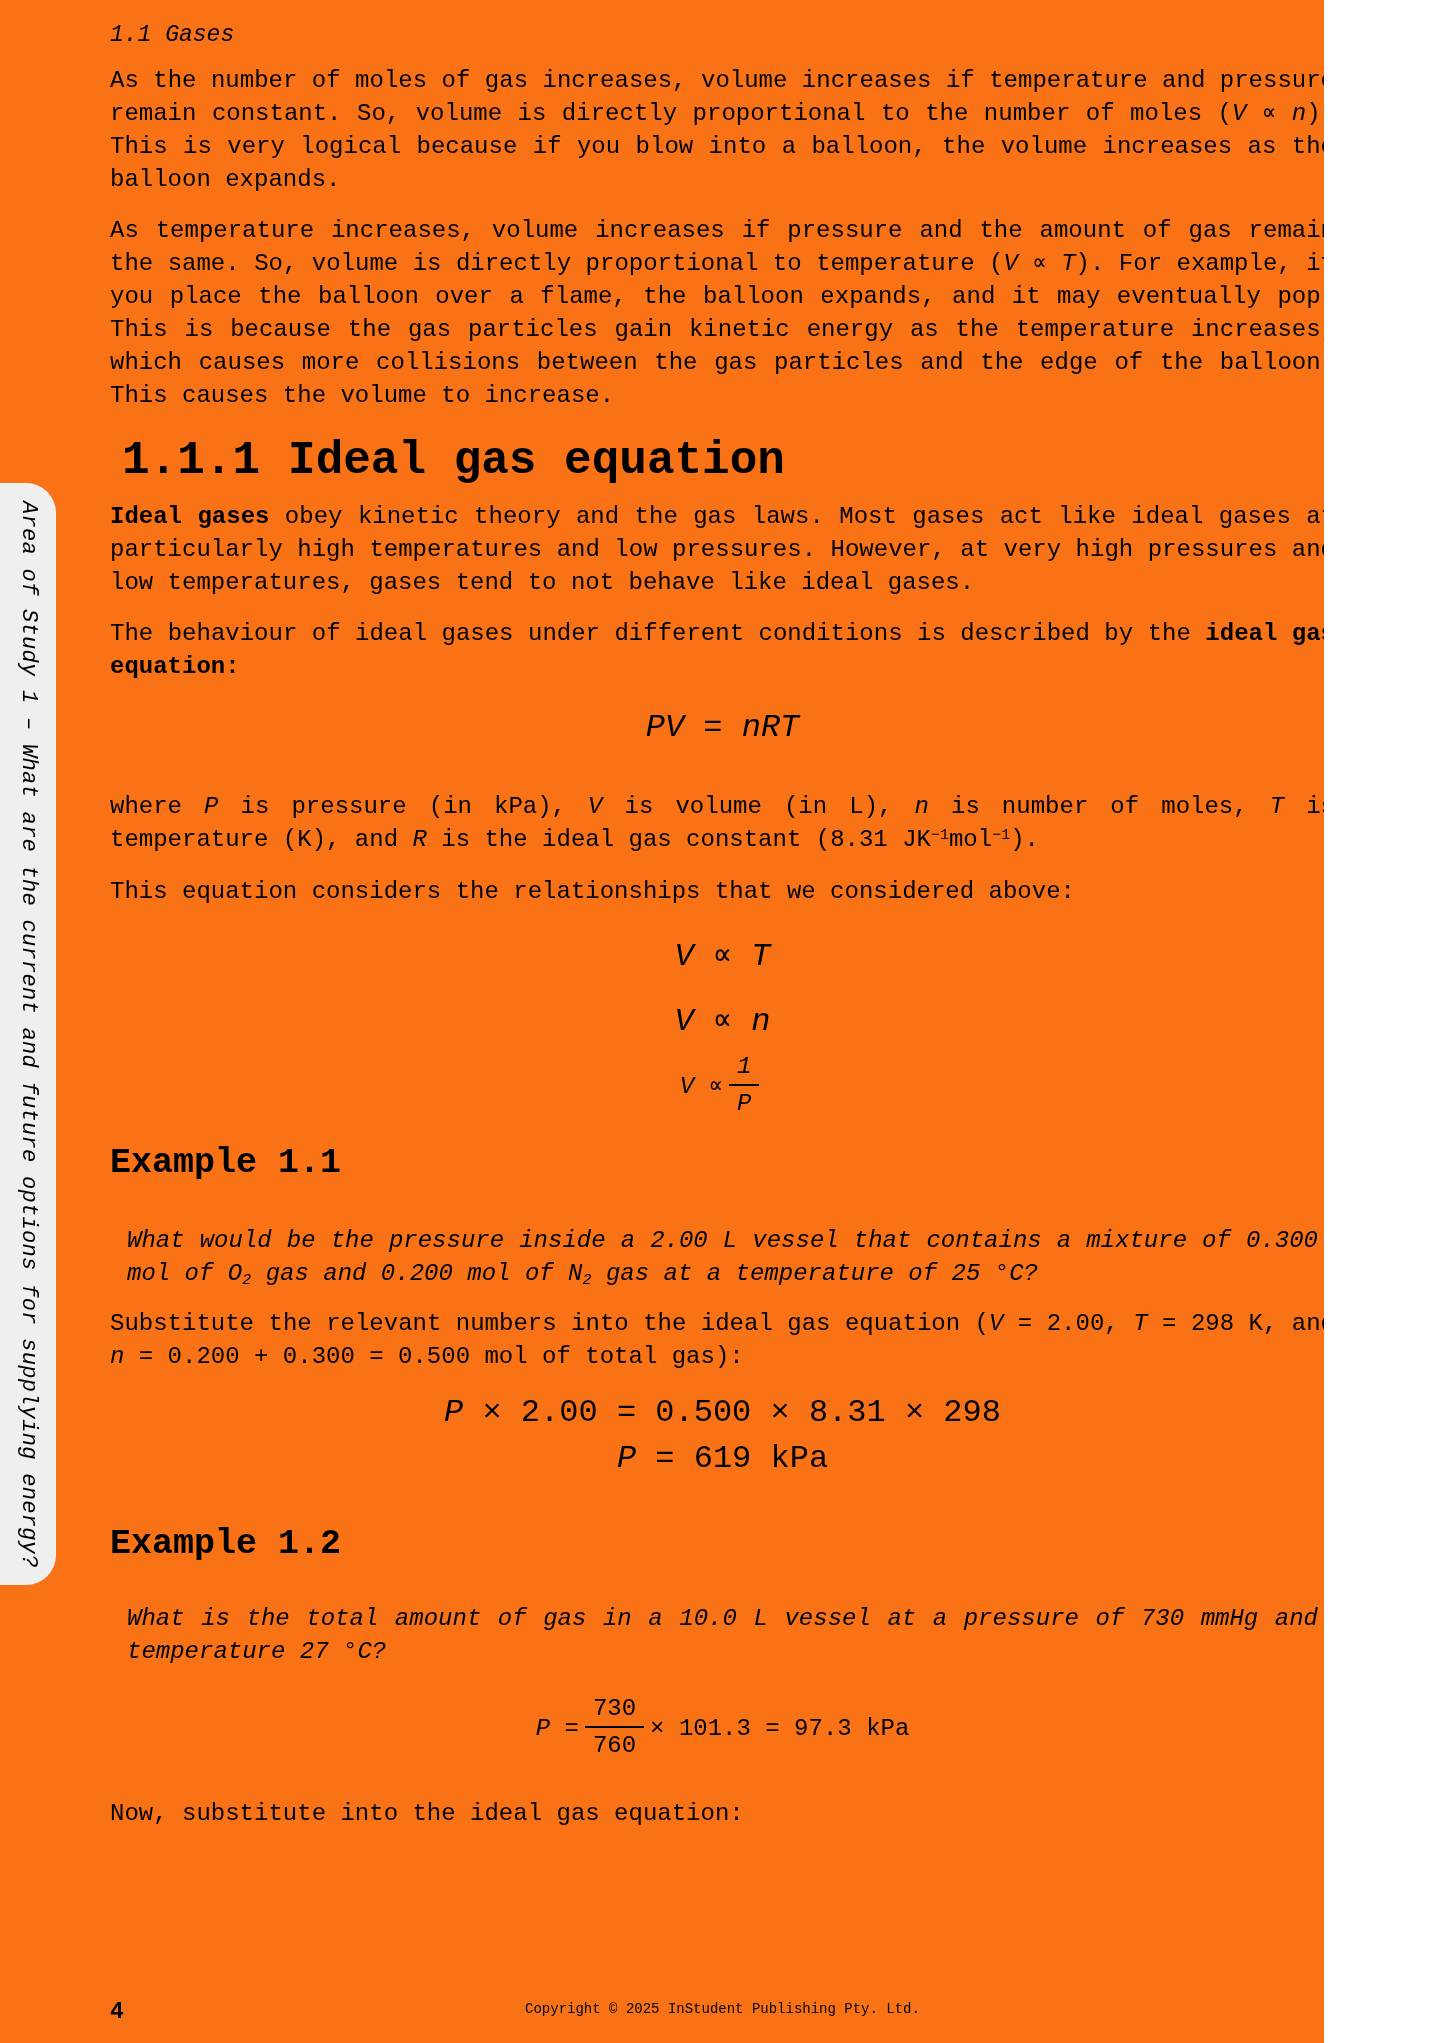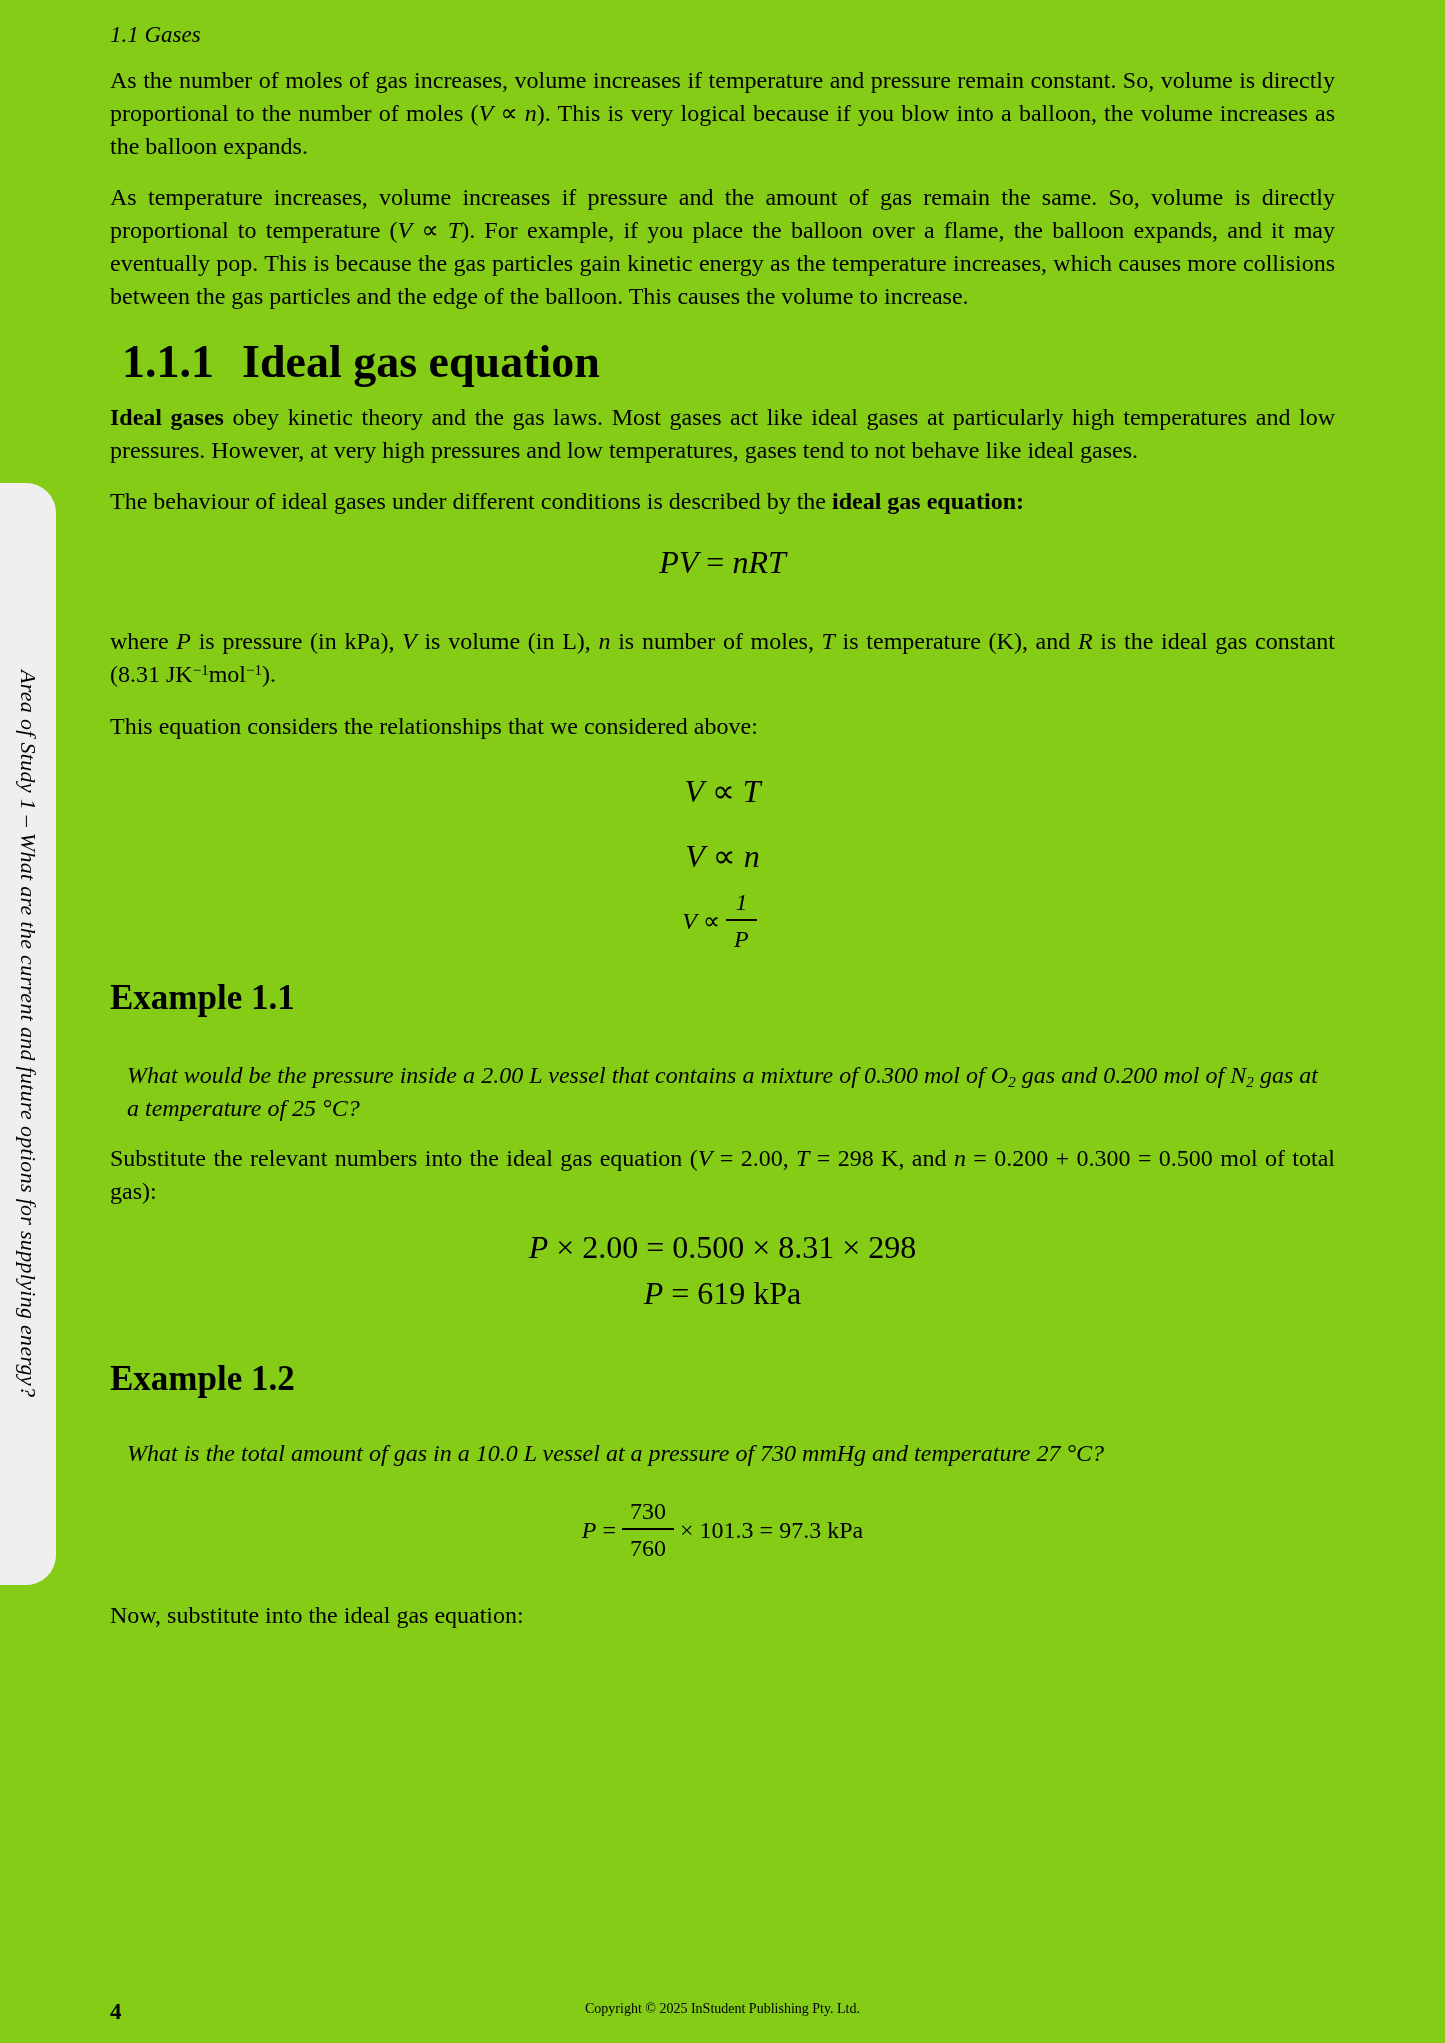--- a/index.html
+++ b/index.html
@@ -1,22 +1,22 @@
 <!DOCTYPE html>
 <html><head>
 <meta charset="utf-8">
 <style>
   html,body{margin:0;padding:0;background:#ffffff;}
   .page{
     position:relative;
-    width:1445px;
+    width:1324px;
     height:2043px;
-    background:#84cc16;
+    background:#f97316;
     color:#000000;
-    font-family:Liberation Serif, serif;
+    font-family:Liberation Mono, monospace;
     overflow:hidden;
   }
   
   .page-header{
     position:absolute;
     left:110px;
     top:20px;
     font-size:23px;
     line-height:30px;
     font-style:italic;

